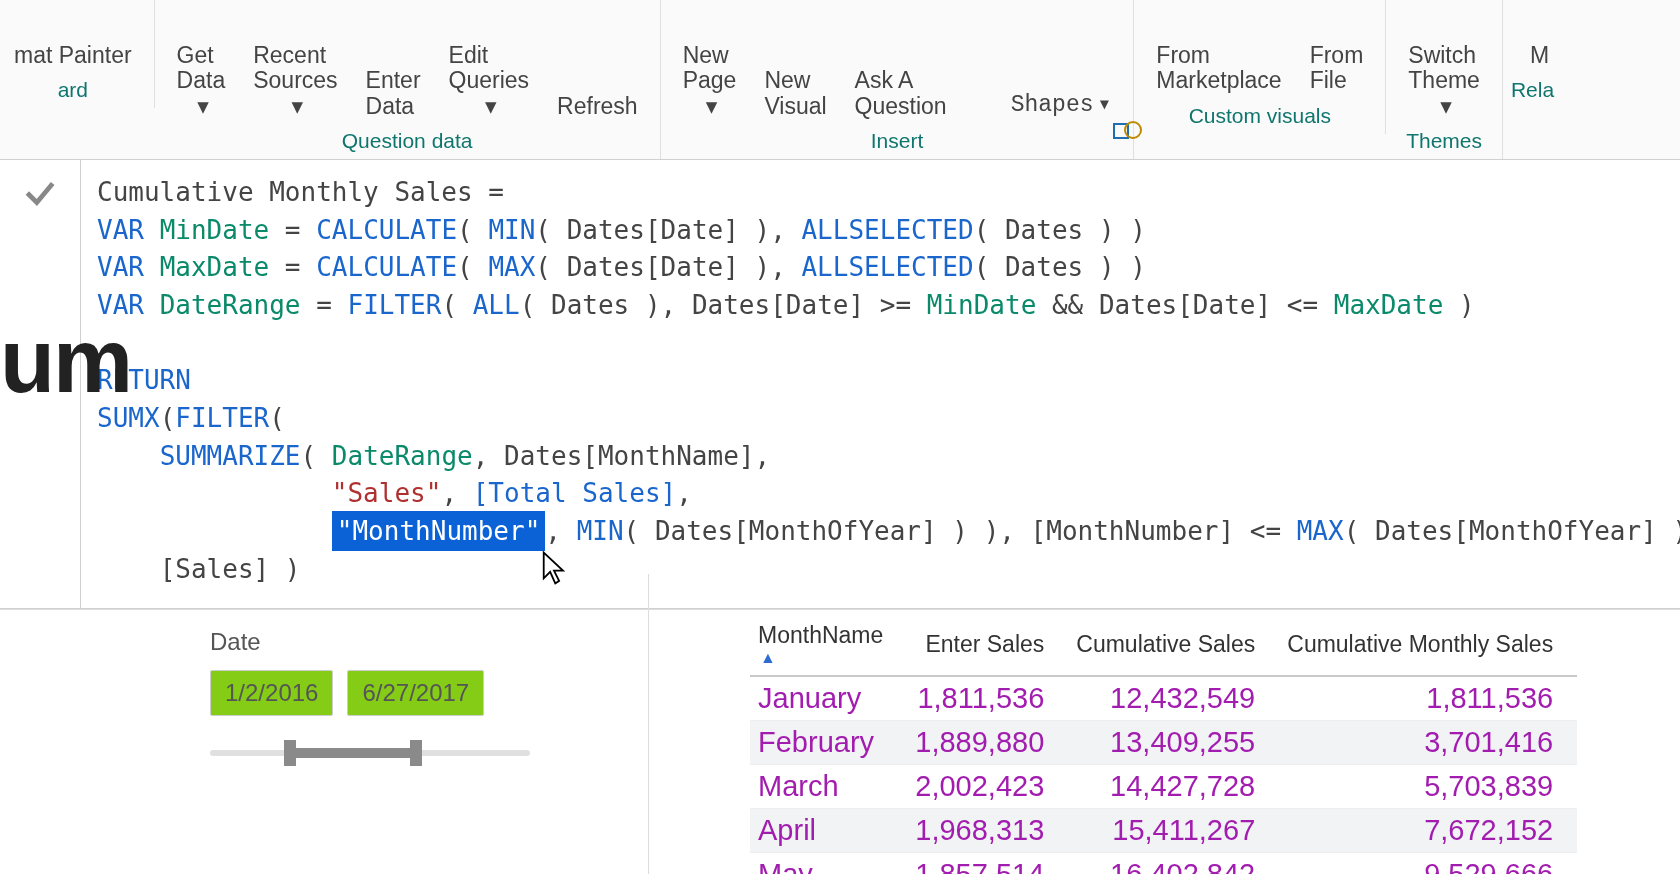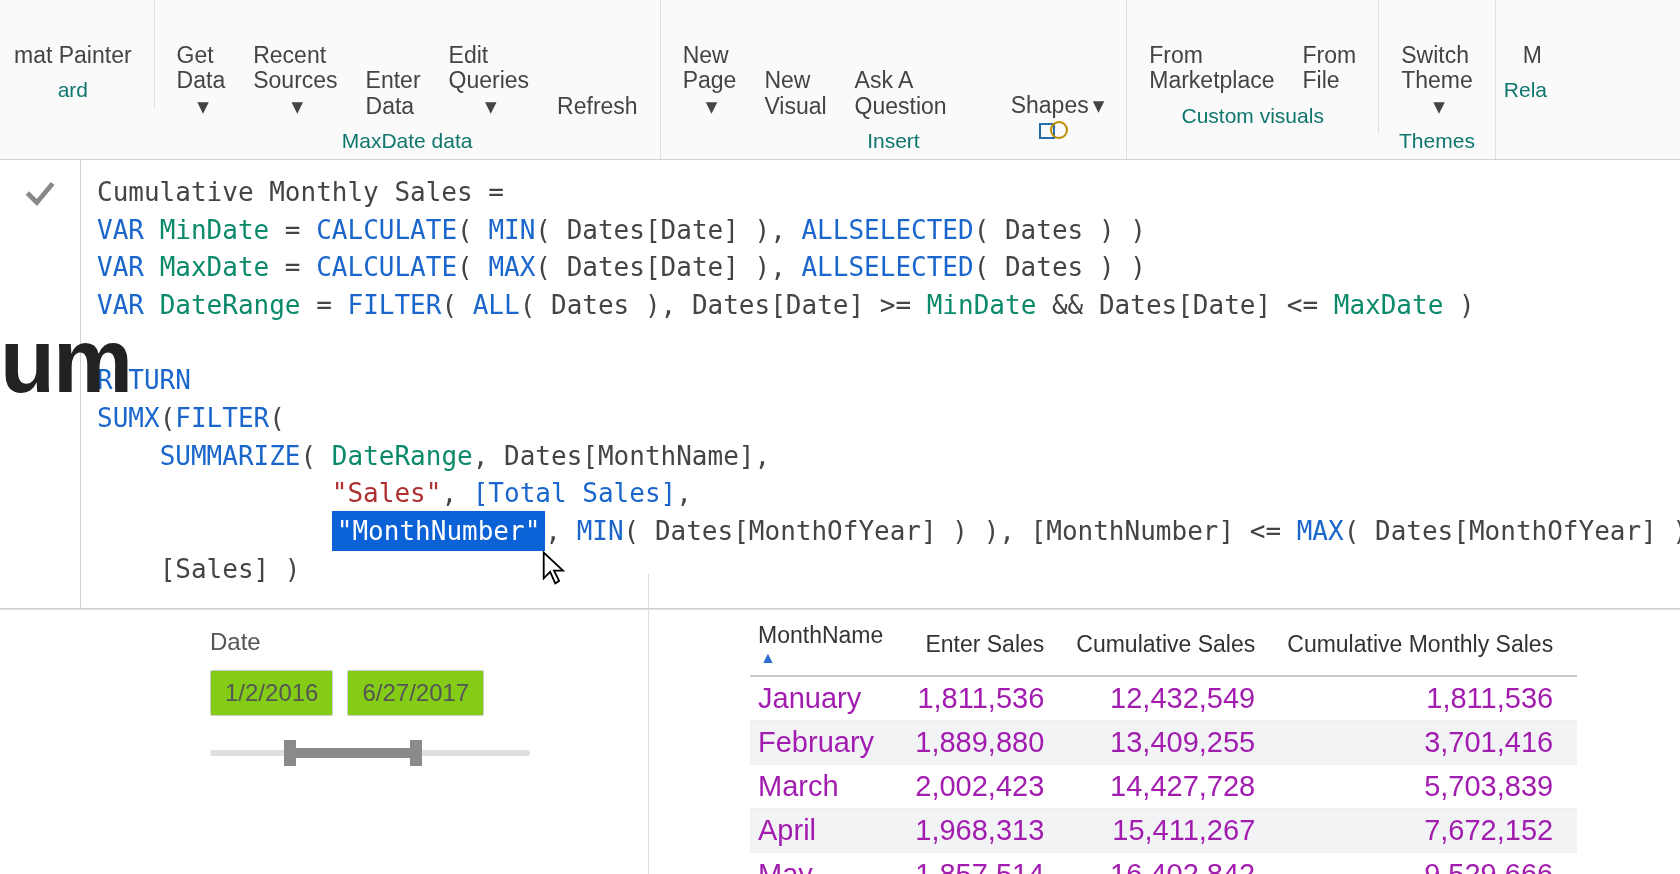--- a/index.html
+++ b/index.html
@@ -75,31 +75,31 @@
       <div class="rbtn"><span>Get
 Data</span><span class="caret">▾</span></div>
       <div class="rbtn"><span>Recent
 Sources</span><span class="caret">▾</span></div>
       <div class="rbtn">Enter
 Data</div>
       <div class="rbtn"><span>Edit
 Queries</span><span class="caret">▾</span></div>
       <div class="rbtn">Refresh</div>
     </div>
-    <div class="rg-label">MaxDate data</div>
+    <div class="rg-label">Question data</div>
   </div>
   <div class="rg">
     <div class="rg-items">
       <div class="rbtn"><span>New
 Page</span><span class="caret">▾</span></div>
       <div class="rbtn">New
 Visual</div>
       <div class="rbtn">Ask A
 Question</div>
-      <div class="rbtn" style="flex-direction:row;align-items:center;">
+      <div class="rbtn" style="flex-direction:row;align-items:center;font-family:Liberation Mono, monospace;">
         <span class="shapes-ico">
           <svg viewBox="0 0 30 26">
                 <rect x="1" y="6" width="14" height="14" fill="none" stroke="#1f6fb0" stroke-width="2"></rect>
                 <circle cx="20" cy="12" r="8" fill="none" stroke="#c08a00" stroke-width="2"></circle>
               </svg>
         </span>
         <span style="margin-left:6px;">Shapes</span><span class="caret">▾</span>
       </div>
     </div>
     <div class="rg-label">Insert</div>

